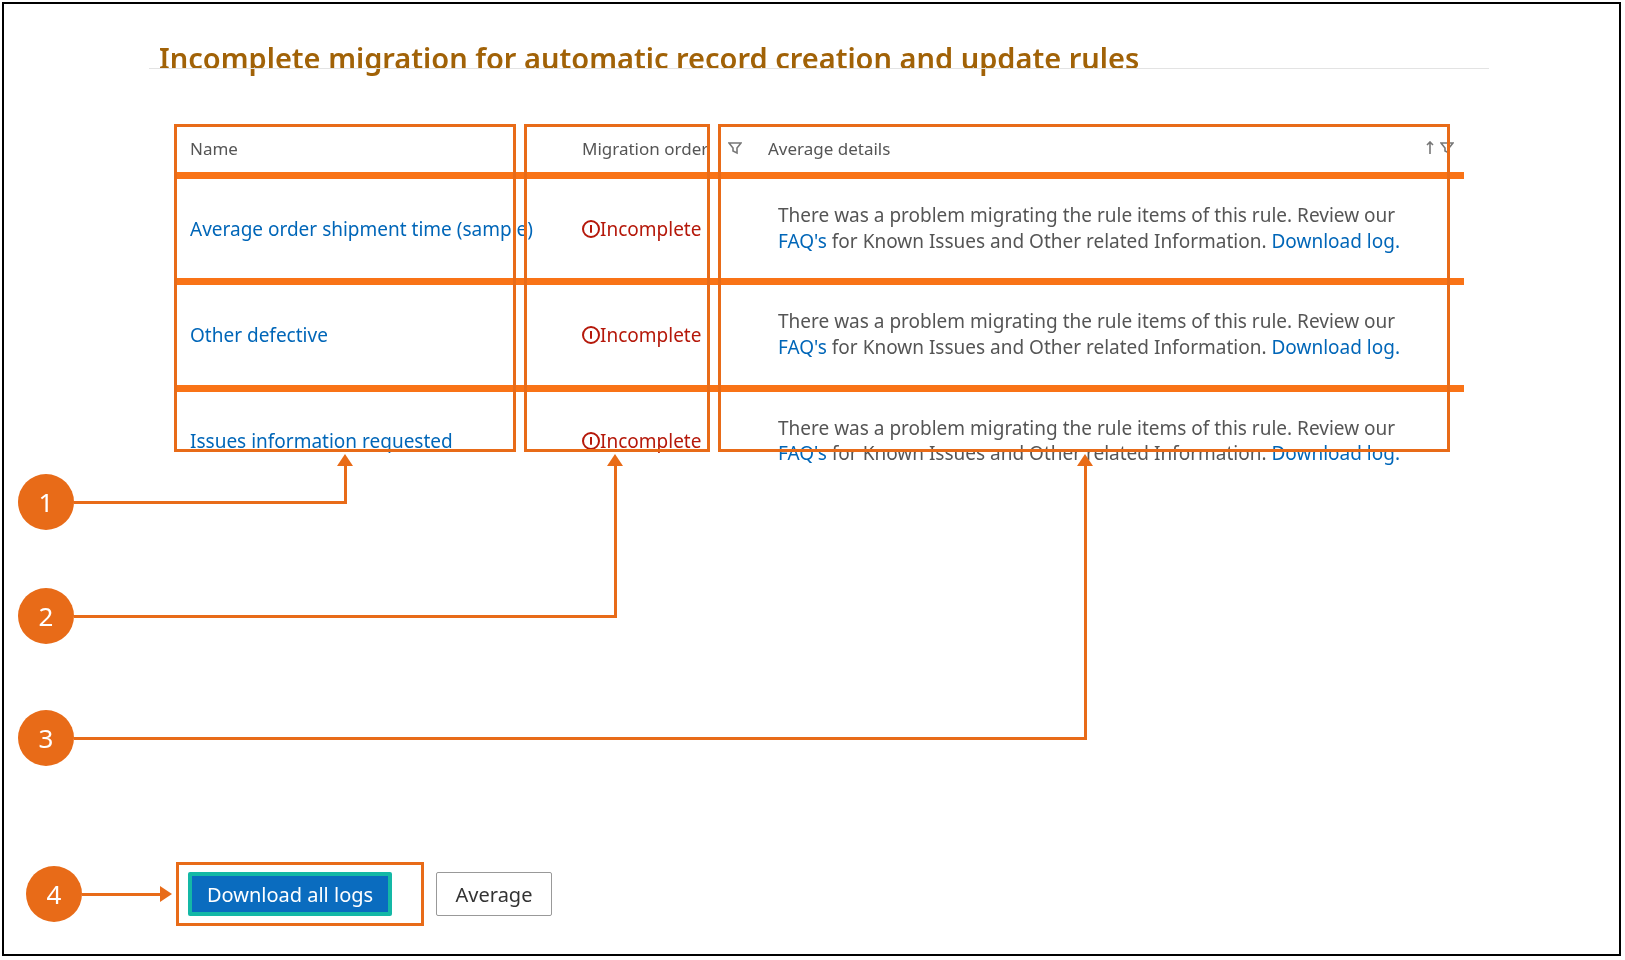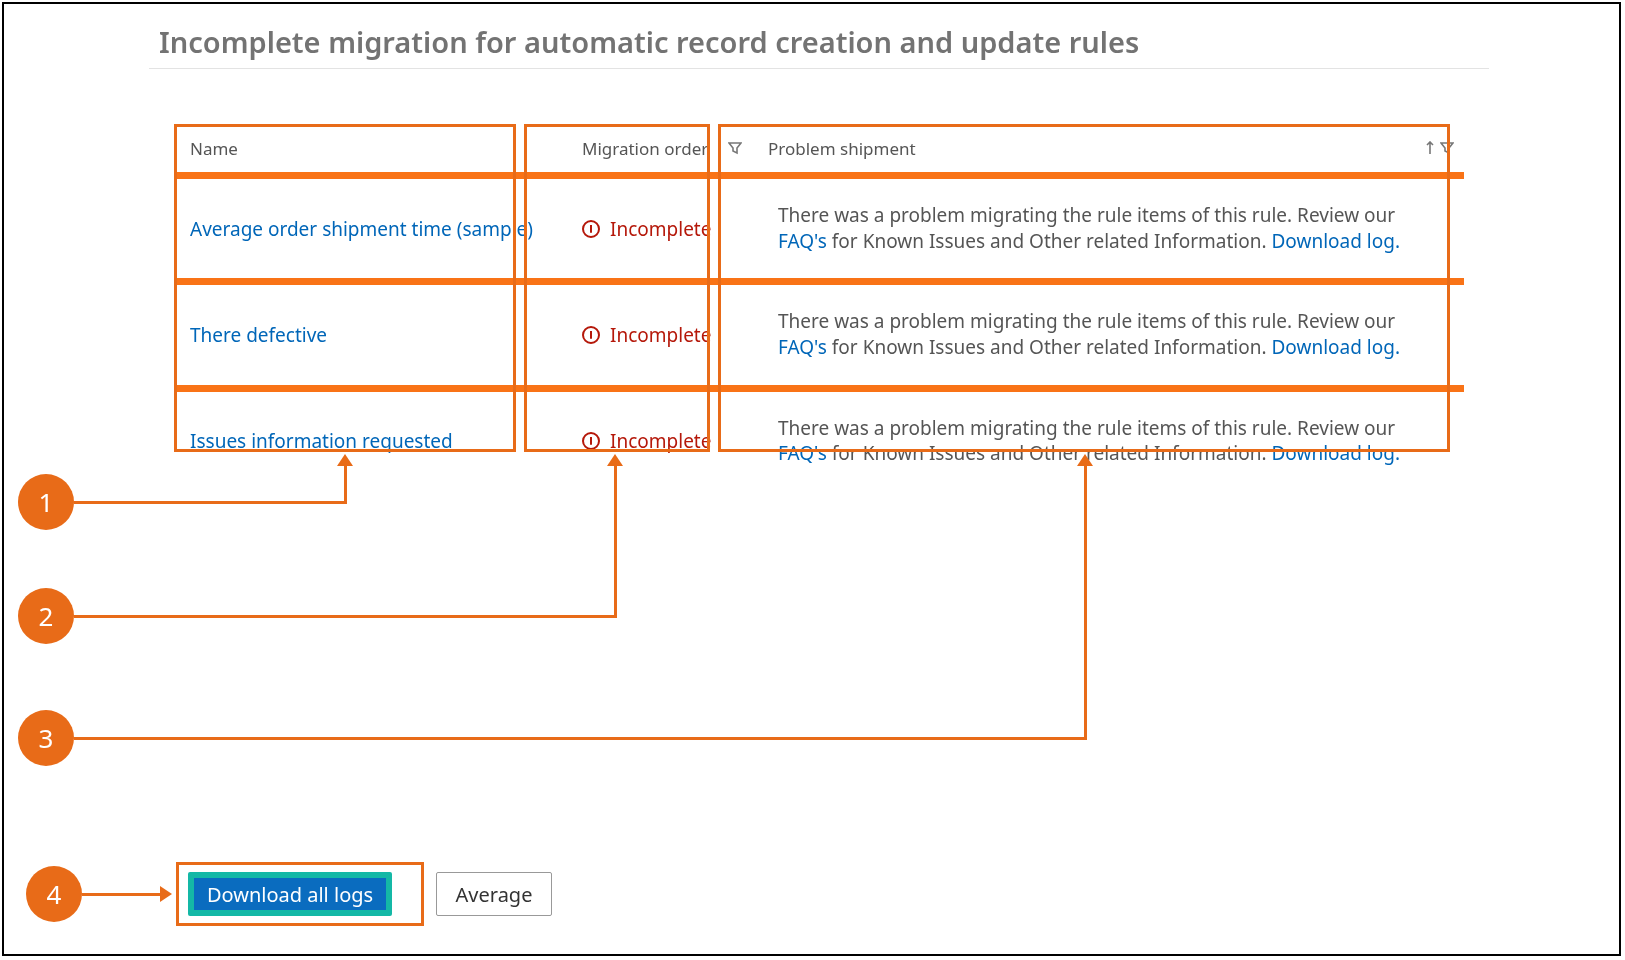--- a/index.html
+++ b/index.html
@@ -19,24 +19,24 @@
     width: 1619px;
     height: 954px;
     margin: 2px;
     position: relative;
     background: #fff;
   }
 
   .title {
     position: absolute;
     left: 155px;
-    top: 18px;
+    top: 34px;
     font-size: 29px;
     font-weight: 600;
-    color: #737373;
+    color: #a16207;
   }
   .title-rule {
     position: absolute;
     left: 145px;
     top: 64px;
     width: 1340px;
     border-top: 1px solid #e3e3e3;
   }
 
   
@@ -69,21 +69,21 @@
   .data-row .cell {
     font-size: 19px;
     border-top: 7px solid #f97316;
   }
   .data-row:first-of-type .cell { border-top: none; }
 
   .link-text {
     color: #0066b8;
   }
 
-  .status-cell { display: flex; align-items: center; gap: 10px; }
+  .status-cell { display: flex; align-items: center; }
   .status-text { color: #b5180a; font-size: 19px; }
   .err-icon {
     width: 18px; height: 18px;
     border: 2px solid #b5180a;
     border-radius: 50%;
     position: relative;
     flex: 0 0 18px;
   }
   .err-icon::before, .err-icon::after {
     content: "";
@@ -163,21 +163,21 @@
     justify-content: center;
     font-size: 20px;
     cursor: pointer;
     border-radius: 2px;
   }
   .btn-primary {
     left: 184px;
     width: 204px;
     background: #0a6cbf;
     color: #fff;
-    border: 6px solid #14b8a6;
+    border: 4px solid #14b8a6;
   }
   .btn-secondary {
     left: 432px;
     width: 116px;
     background: #fff;
     color: #333;
     border: 1px solid #999;
   }
 </style>
 </head>
@@ -198,21 +198,21 @@
         <span>Migration order</span>
         <span class="hdr-icons">
           <span class="filter-glyph">
             <svg width="14" height="14" viewBox="0 0 14 14">
                 <path d="M1 2h12L9 7v5l-4-2V7L1 2z"></path>
               </svg>
           </span>
         </span>
       </div>
       <div class="cell col-detail">
-        <span>Problem shipment</span>
+        <span>Average details</span>
         <span class="hdr-icons">
           <span class="sort-glyph">
             <svg width="12" height="14" viewBox="0 0 12 14">
                 <path d="M6 1v12M3 4l3-3 3 3"></path>
               </svg>
           </span>
           <span class="filter-glyph">
             <svg width="14" height="14" viewBox="0 0 14 14">
                 <path d="M1 2h12L9 7v5l-4-2V7L1 2z"></path>
               </svg>
@@ -231,21 +231,21 @@
       </div>
       <div class="cell col-detail">
         <div class="detail-text">
           <span>There was a problem migrating the rule items of this rule. Review our </span><a>FAQ's</a><span> for Known Issues and Other related Information. </span><a>Download log.</a>
         </div>
       </div>
     </div>
 
     <div class="data-row">
       <div class="cell col-name">
-        <span class="link-text">There defective</span>
+        <span class="link-text">Other defective</span>
       </div>
       <div class="cell col-status status-cell">
         <span class="err-icon"></span>
         <span class="status-text">Incomplete</span>
       </div>
       <div class="cell col-detail">
         <div class="detail-text">
           <span>There was a problem migrating the rule items of this rule. Review our </span><a>FAQ's</a><span> for Known Issues and Other related Information. </span><a>Download log.</a>
         </div>
       </div>

